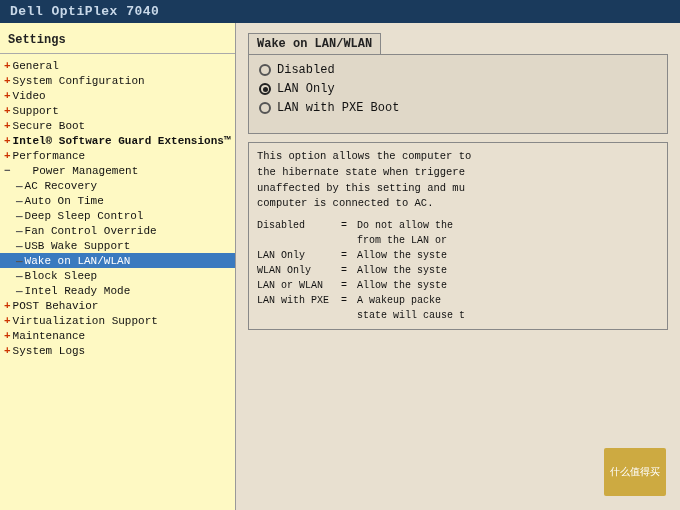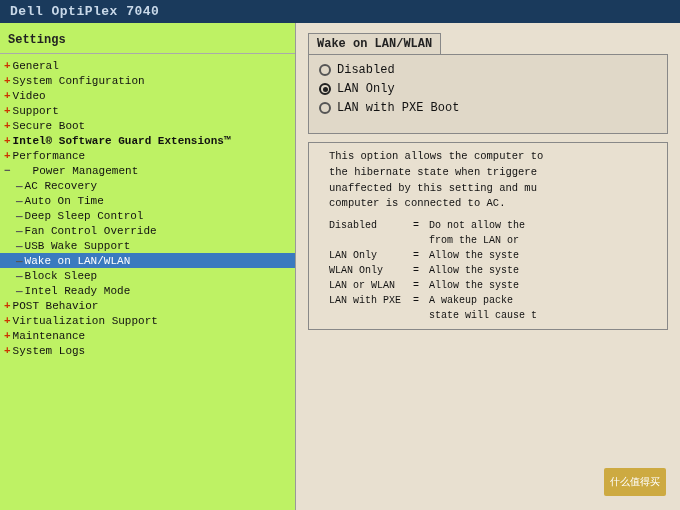--- a/index.html
+++ b/index.html
@@ -27,22 +27,22 @@
       letter-spacing: 0.5px;
     }
     .bios-content {
       display: flex;
       flex: 1;
       background: #e8e0d0;
       overflow: hidden;
     }
     
     .left-panel {
-      width: 296px;
-      background: #bef264;
+      width: 236px;
+      background: #fef9c3;
       border-right: 1px solid #999;
       padding: 8px 0;
       overflow: hidden;
     }
     .panel-header {
       font-size: 12px;
       font-weight: bold;
       color: #222;
       padding: 2px 8px 6px 8px;
       border-bottom: 1px solid #aaa;
@@ -122,21 +122,21 @@
     }
     .radio-circle.selected::after {
       content: '';
       width: 5px;
       height: 5px;
       border-radius: 50%;
       background: #222;
     }
     .desc-box {
       border: 1px solid #888;
-      padding: 6px 20px;
+      padding: 6px 8px;
       background: #e8e0d0;
       font-size: 10.5px;
       color: #111;
       line-height: 1.5;
       overflow: hidden;
     }
     .desc-table {
       margin-top: 6px;
     }
     .desc-row {
@@ -157,21 +157,21 @@
     .desc-row .val-col {
       flex: 1;
     }
     .watermark {
       position: absolute;
       bottom: 14px;
       right: 14px;
       background: rgba(200,160,40,0.85);
       color: #fff;
       font-size: 10px;
-      padding: 7px 6px;
+      padding: 17px 6px;
       border-radius: 2px;
       font-family: sans-serif;
     }
   </style>
 </head>
 <body>
 
 <div class="monitor-frame">
   <div class="title-bar">
     <span>Dell OptiPlex 7040</span>

